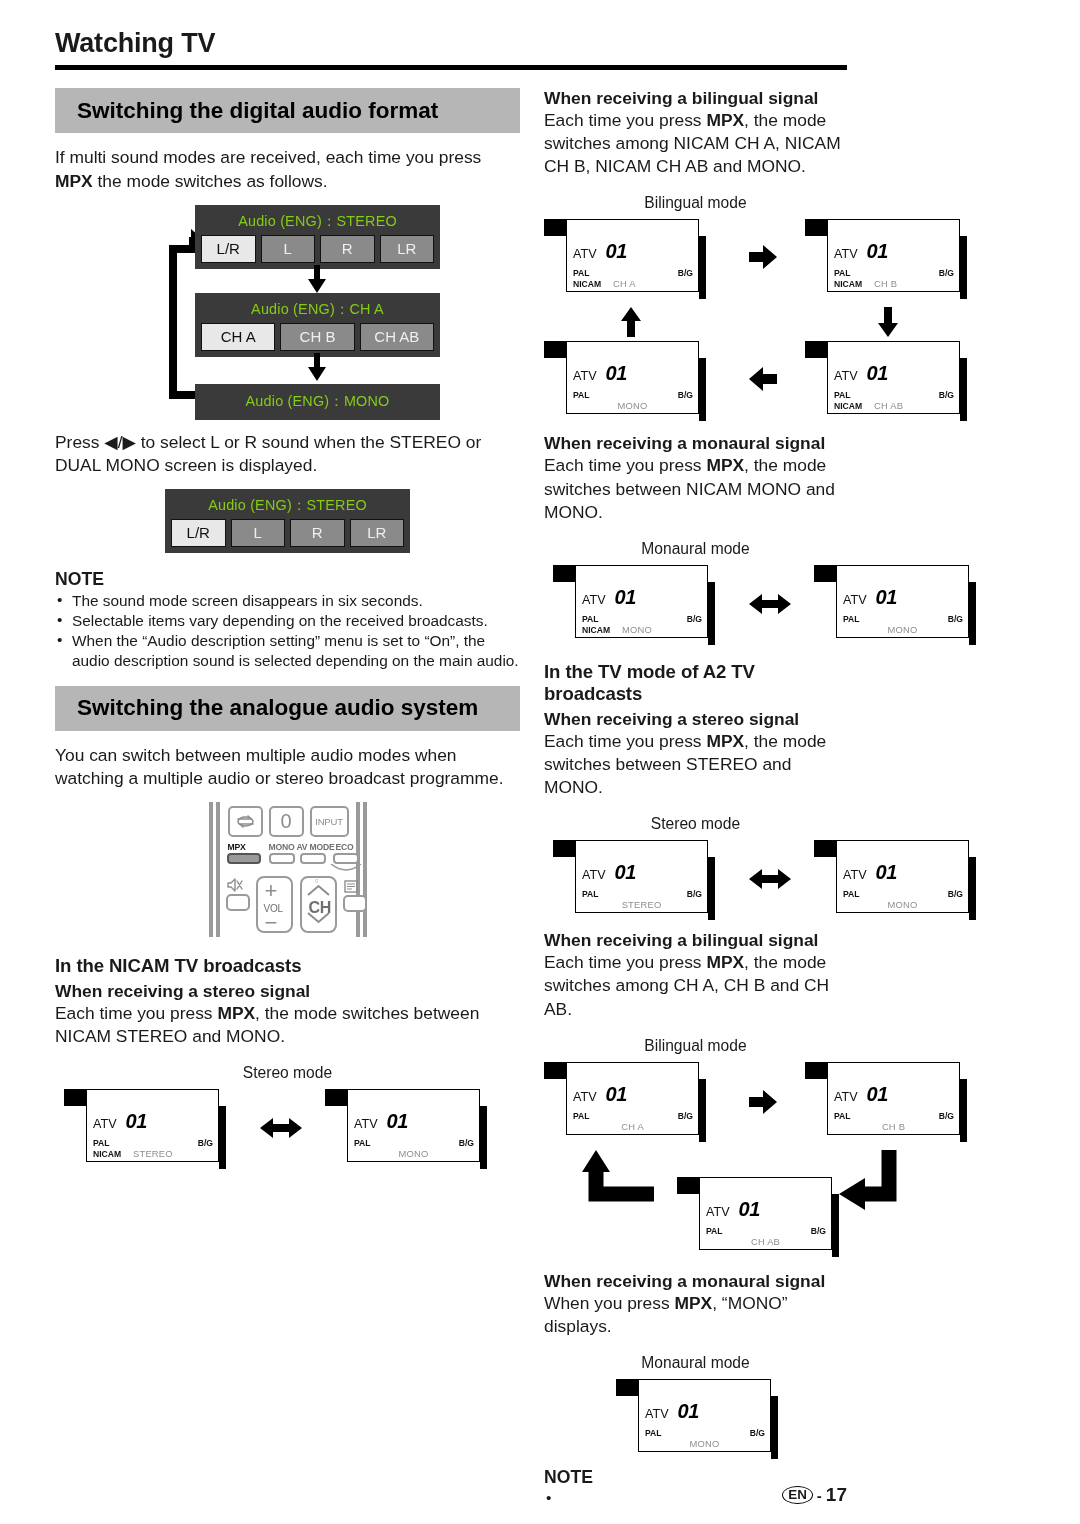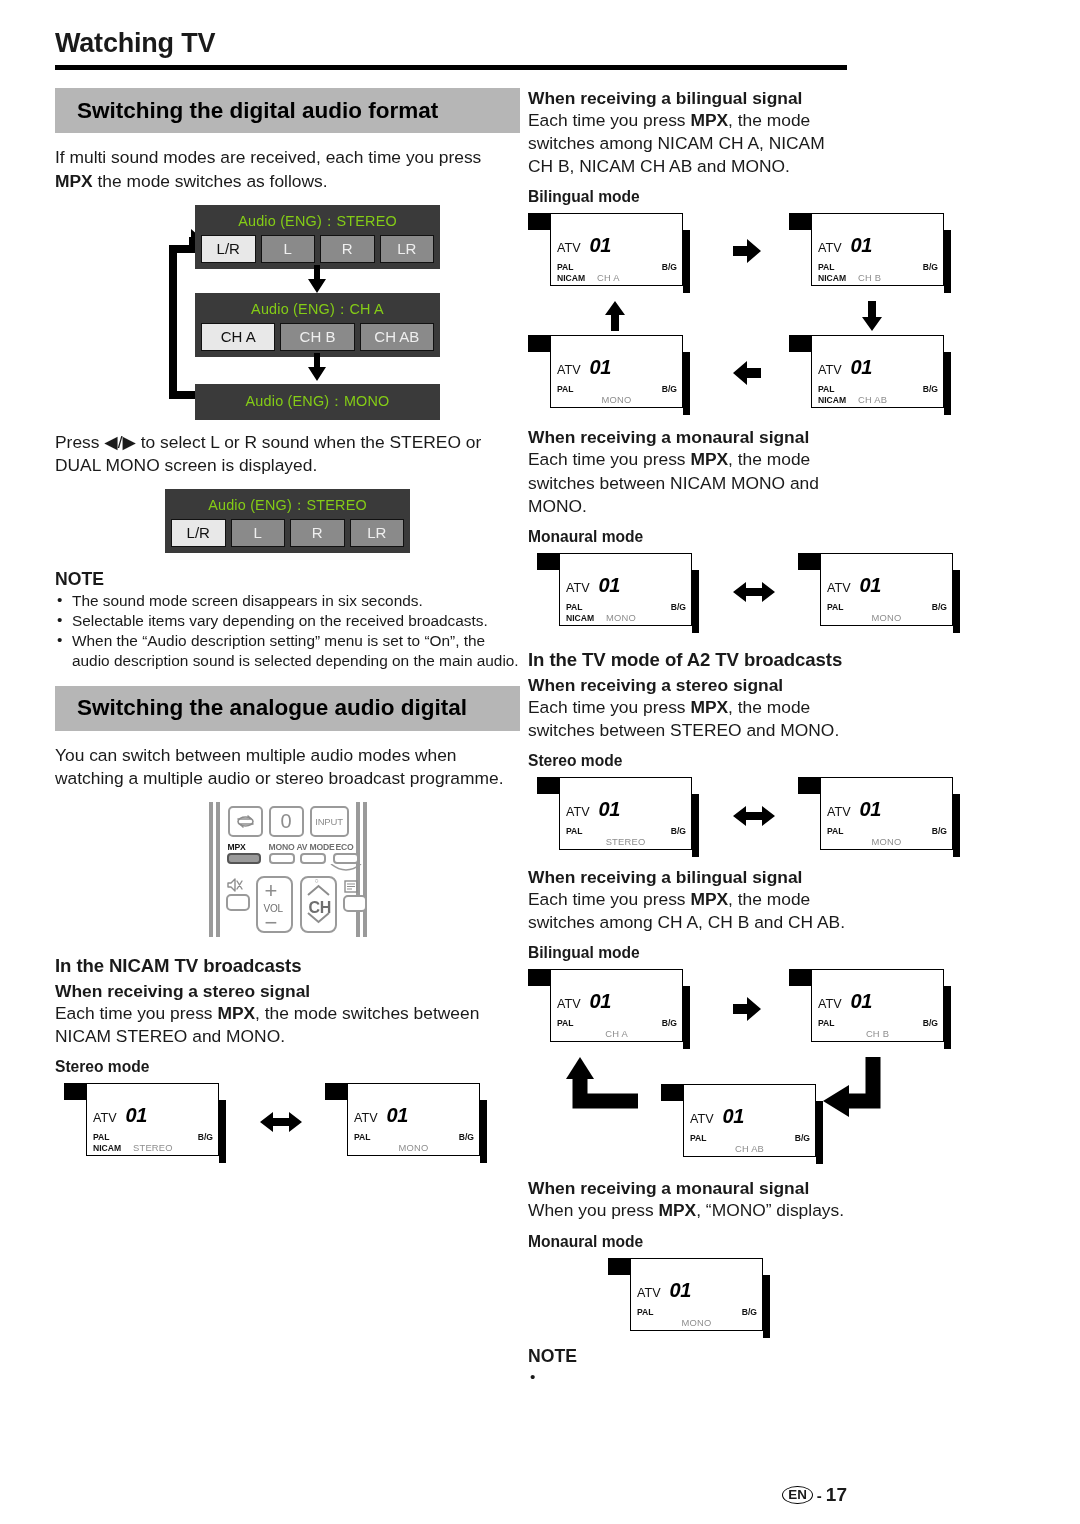--- a/index.html
+++ b/index.html
@@ -11,21 +11,21 @@
     position: relative;
     overflow: hidden;
   }
   .page { position: relative; width: 902px; height: 1524px; padding: 28px 55px 0 55px; }
 
   
   .chapter { font-size: 27px; font-weight: bold; letter-spacing: -0.2px; padding-bottom: 4px; }
   .chapter-rule { height: 5px; background: #000; margin: 2px 0 18px 0; }
 
   
-  .cols { display: flex; gap: 8px; align-items: flex-start; }
+  .cols { display: flex; gap: 24px; align-items: flex-start; }
   .col { width: 485px; position: relative; }
 
   
   .banner {
     background: #b6b6b6; color: #000;
     font-size: 22.5px; font-weight: bold;
     padding: 9px 0 9px 22px;
     line-height: 1.22;
     margin-bottom: 13px;
   }
@@ -74,21 +74,21 @@
   .rail.l { left: 6px; } .rail.l2 { left: 13px; }
   .rail.r { right: 13px; } .rail.r2 { right: 6px; }
   .rbtn { position: absolute; border: 2px solid #9a9a9a; border-radius: 5px; color: #8d8d8d;
           display: flex; align-items: center; justify-content: center; background: #fff; }
   .rlabel { position: absolute; font-size: 8.6px; font-weight: bold; color: #6f6f6f; letter-spacing: -.2px; white-space: nowrap; }
   .rlabel.dark { color: #111; }
   .pill { position: absolute; border: 2px solid #9a9a9a; border-radius: 4px; height: 11px; background: #fff; }
   .pill.filled { background: #9a9a9a; border-color: #555; }
 
   
-  .mode-label { font-size: 15.6px; font-weight: bold; margin: 10px 0 7px 0; }
+  .mode-label { text-align: center; font-size: 15.6px; font-weight: normal; margin: 16px 0 7px 0; }
   .tvp { position: relative; width: 133px; height: 73px; }
   .tvp .topbar { position: absolute; left: -22px; top: 0; width: 155px; height: 17px; background: #000; }
   .tvp .sidebar-stub { position: absolute; right: -7px; top: 17px; width: 7px; height: 63px; background: #000; }
   .tvp .screen { position: absolute; left: 0; top: 0; width: 133px; height: 73px; border: 1.5px solid #000; background: #fff; }
   .tvp .netname { position: absolute; left: 8px; top: 2px; color: #fff; font-size: 11.2px; z-index: 3; }
   .tvp .rowa { position: absolute; left: 7px; top: 21px; display: flex; align-items: baseline; gap: 9px; z-index: 3; }
   .tvp .atv { font-size: 12.6px; color: #111; }
   .tvp .chnum { font-size: 20px; font-weight: bold; font-style: italic; color: #000; letter-spacing: -.5px; }
   .tvp .pal { position: absolute; left: 7px; bottom: 14px; font-size: 8.6px; font-weight: bold; color: #111; z-index: 3; }
   .tvp .bg  { position: absolute; right: 6px; bottom: 14px; font-size: 8.6px; font-weight: bold; color: #111; z-index: 3; }
@@ -204,21 +204,21 @@
         </div>
       </div>
 
       <div class="note-title">NOTE</div>
       <ul class="note-list">
         <li><span class="bullet">•</span><span>The sound mode screen disappears in six seconds.</span></li>
         <li><span class="bullet">•</span><span>Selectable items vary depending on the received broadcasts.</span></li>
         <li><span class="bullet">•</span><span>When the “Audio description setting” menu is set to “On”, the audio description sound is selected depending on the main audio.</span></li>
       </ul>
 
-      <div class="banner two-line" style="margin-top:15px; width:465px;">Switching the analogue audio digital</div>
+      <div class="banner two-line" style="margin-top:15px; width:465px;">Switching the analogue audio system</div>
 
       <div class="body-text">You can switch between multiple audio modes when watching a multiple audio or stereo broadcast programme.</div>
 
       <div class="remote-wrap">
         <div class="remote">
           <div class="rail l"></div>
           <div class="rail l2"></div>
           <div class="rail r2"></div>
           <div class="rail r"></div>
 

